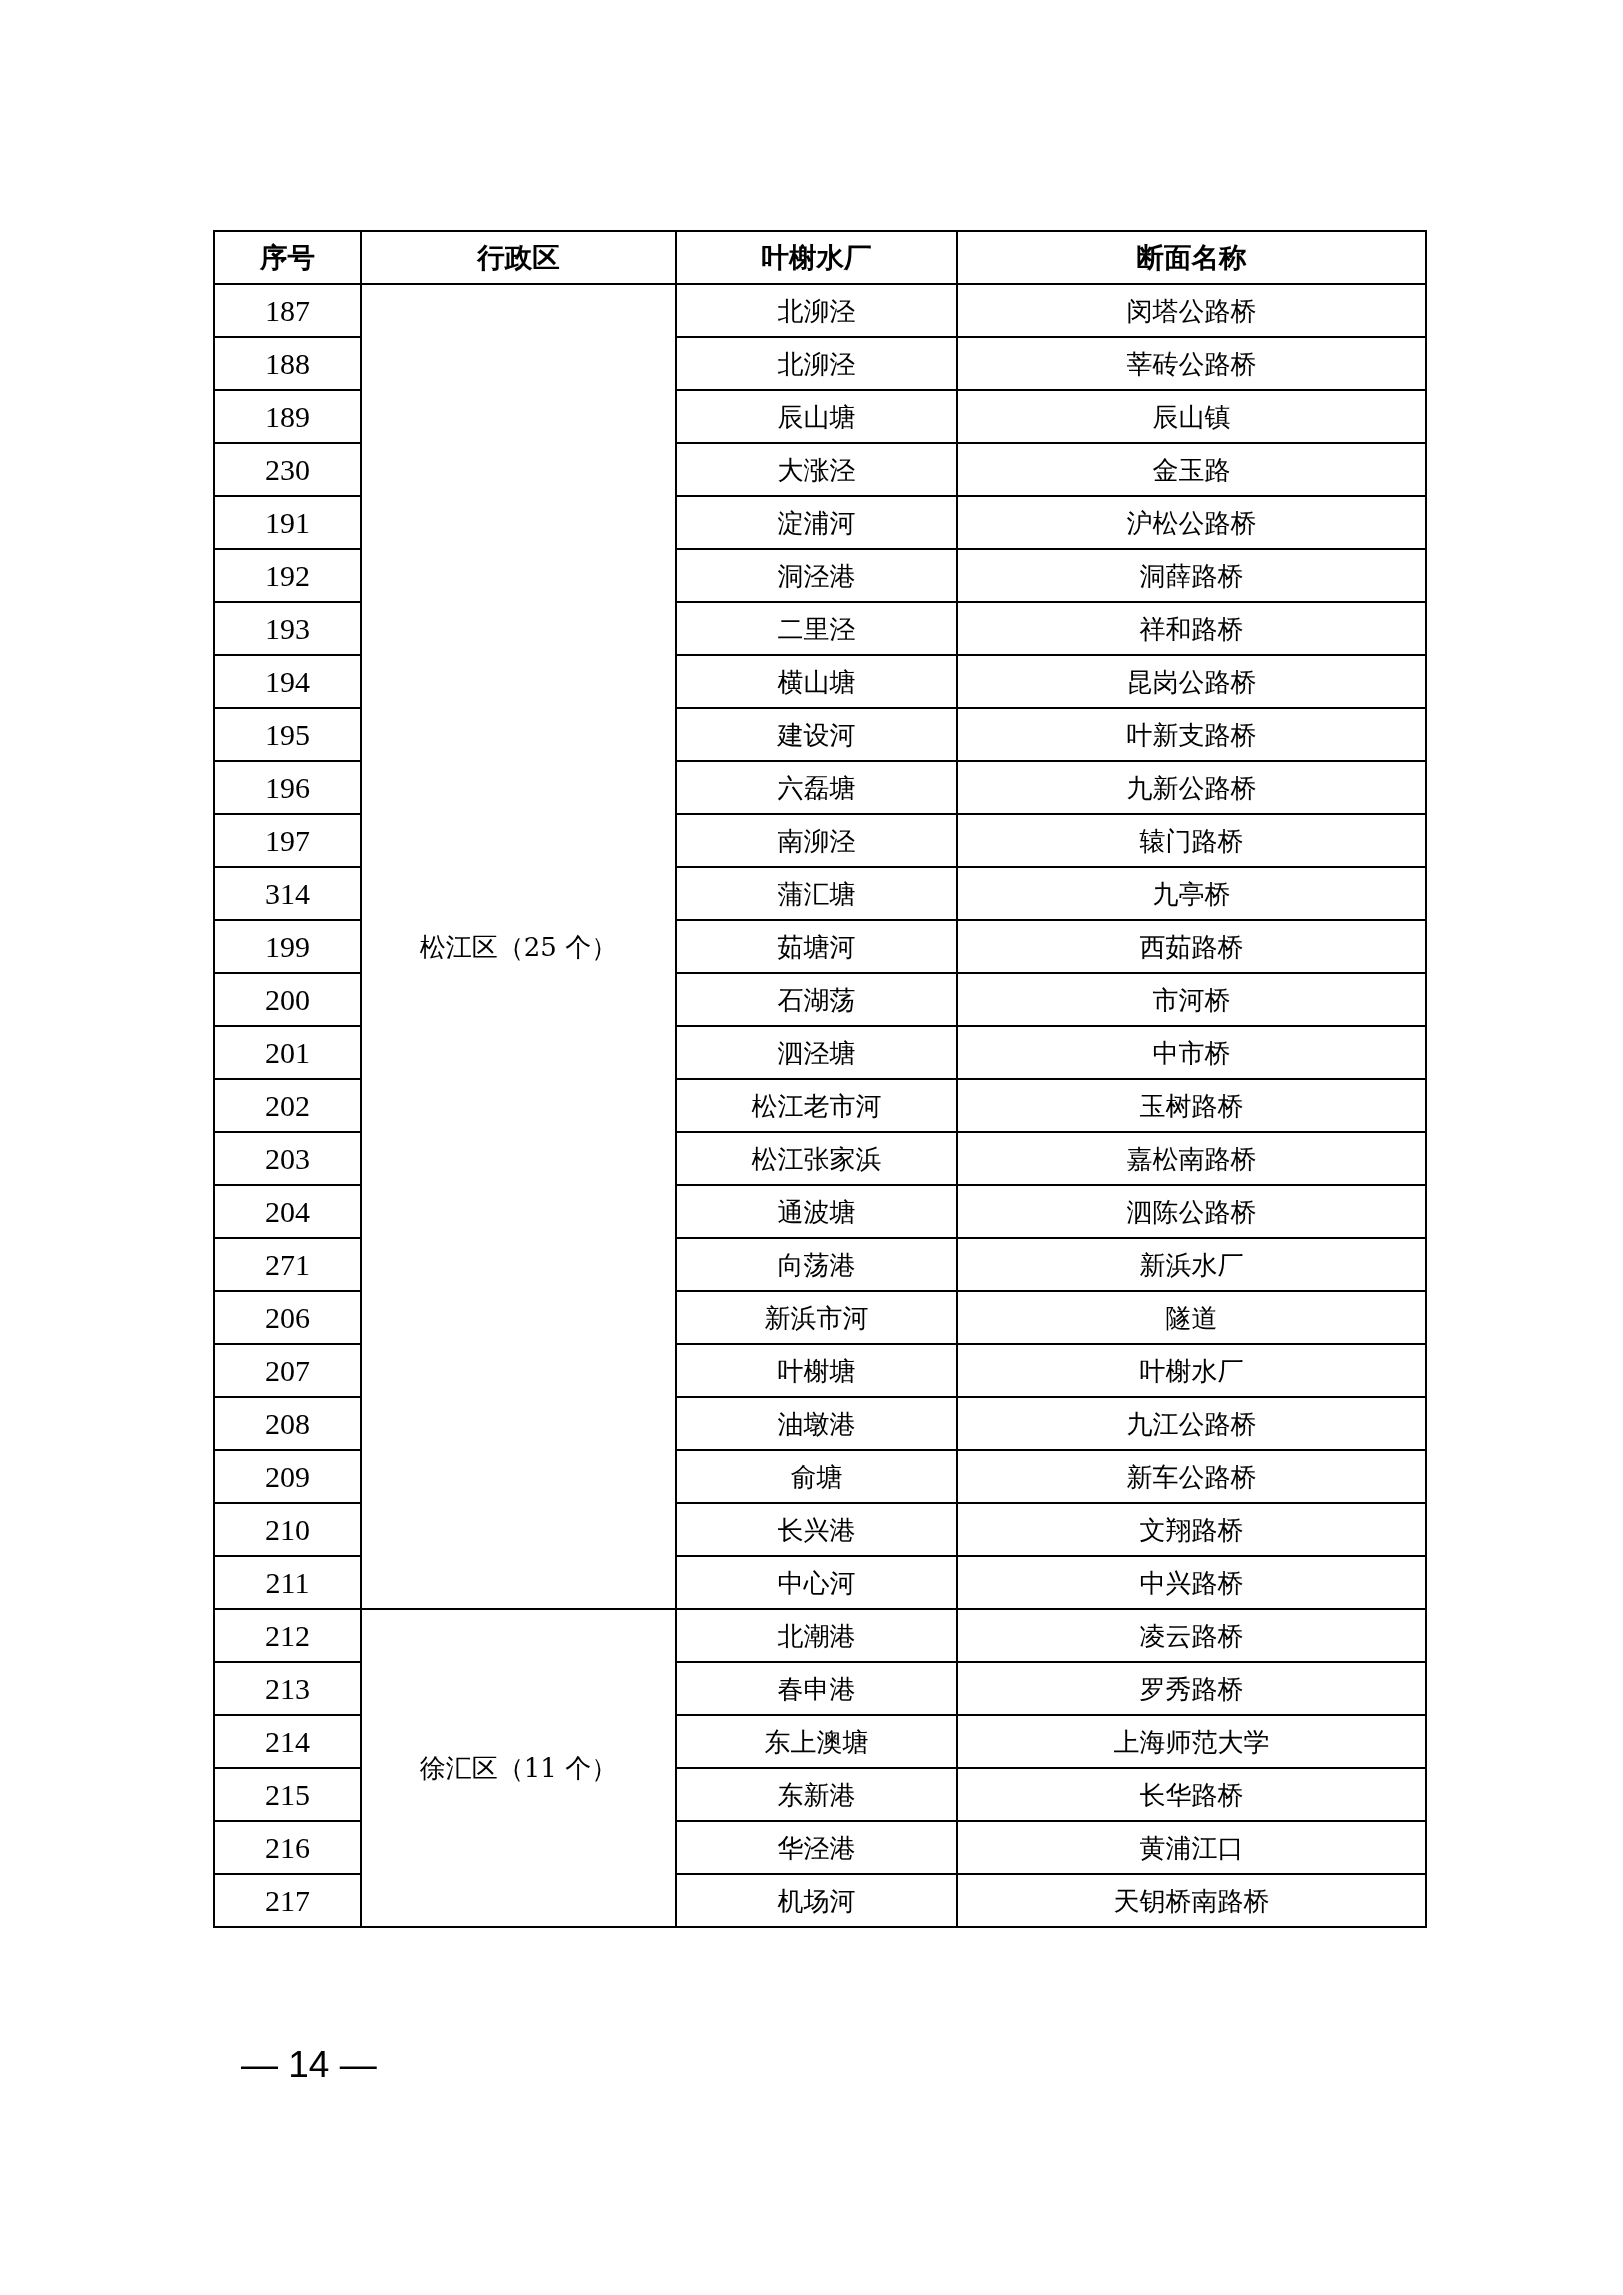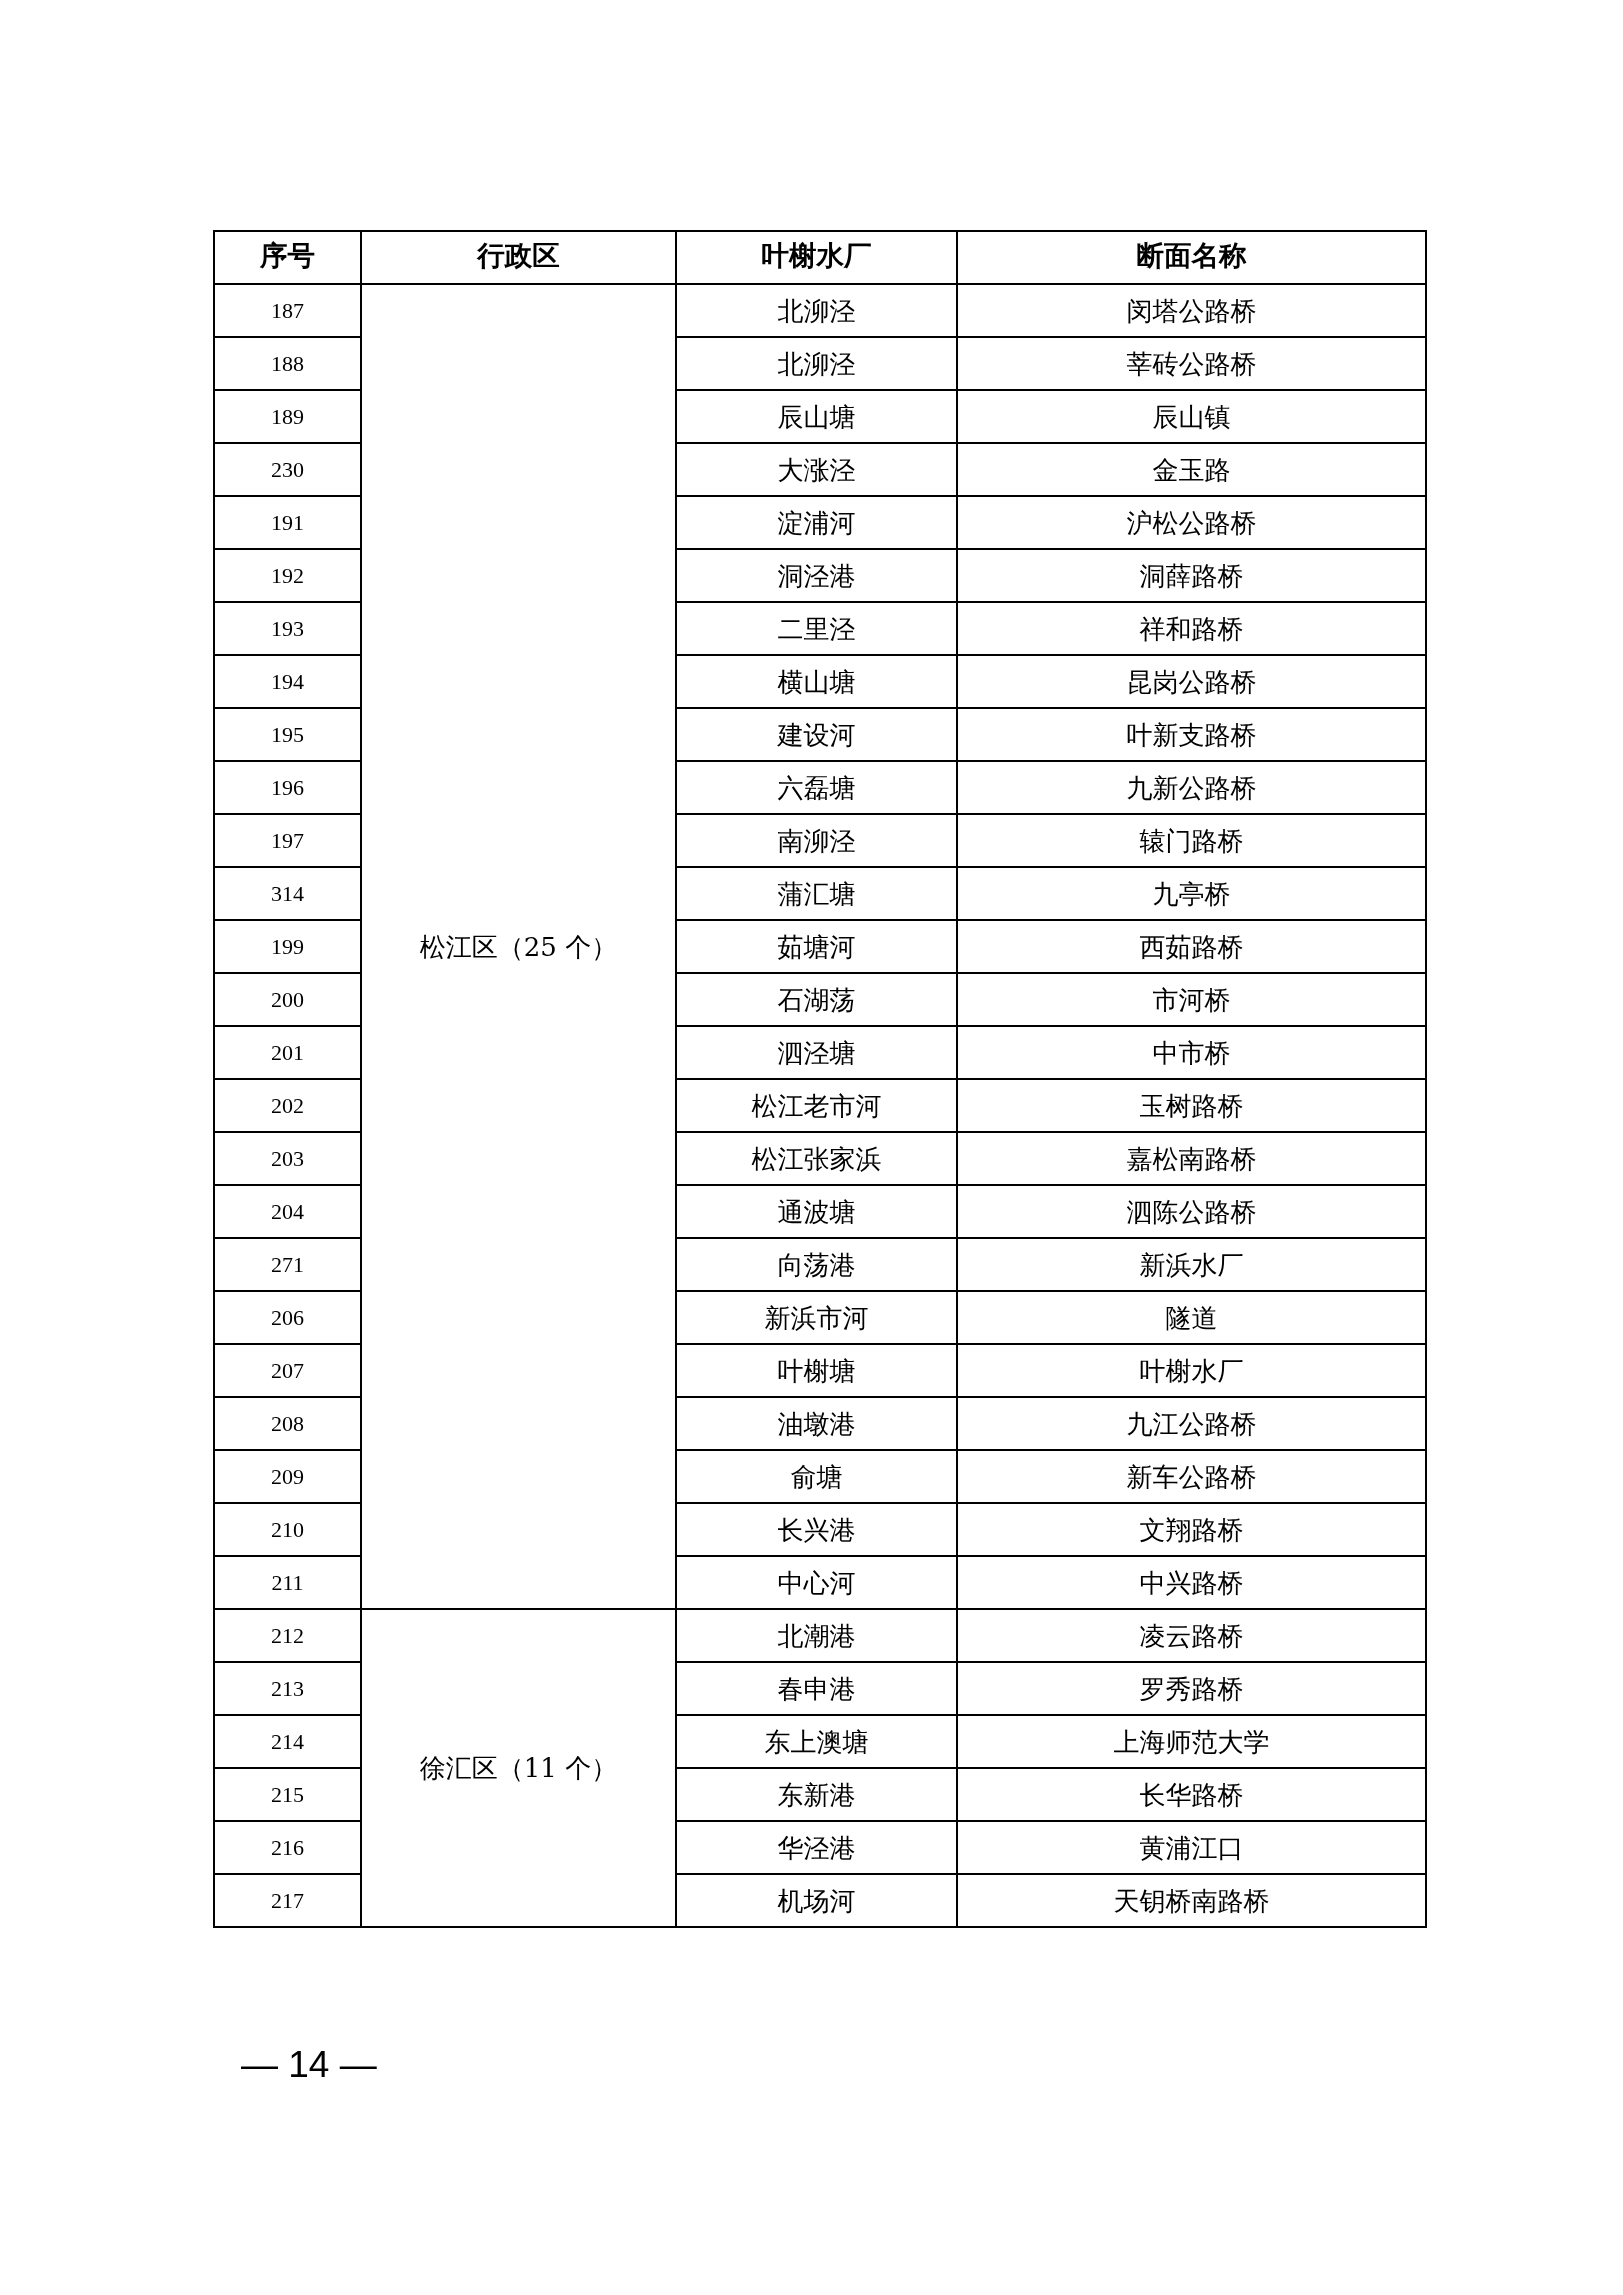--- a/index.html
+++ b/index.html
@@ -2,22 +2,22 @@
 <html style="font-size:10.5px"><head>
 <meta charset="utf-8">
 <style>
   html, body { margin: 0; padding: 0; background: #ffffff; }
   body { width: 1623px; height: 2295px; position: relative; overflow: hidden;
          font-family: "DejaVu Serif", "Liberation Serif", serif; color: #000; }
   .tbl { position: absolute; left: 213px; top: 230px; width: 1212px;
          border-collapse: collapse; table-layout: fixed; }
   .tbl td, .tbl th { border: 2px solid #000; height: 51px; padding: 0;
          text-align: center; vertical-align: middle; font-size: 26px; line-height: 1; font-weight: normal; }
-  .tbl th { font-weight: bold; font-family: Liberation Mono, monospace; font-size: 27.5px; }
-  .tbl td.num { font-family: "Liberation Serif", "DejaVu Serif", serif; font-size: 22px; }
+  .tbl th { font-weight: bold; font-family: Liberation Sans, sans-serif; font-size: 27.5px; }
+  .tbl td.num { font-family: "Liberation Serif", "DejaVu Serif", serif; font-size: 30px; }
   col.c1 { width: 147px; } col.c2 { width: 315px; } col.c3 { width: 281px; } col.c4 { width: 469px; }
   .page-num { position: absolute; left: 241px; top: 2046px; font-size: 37px;
               font-family: Liberation Sans, sans-serif; white-space: pre; line-height: 1; }
 </style>
 </head>
 <body>
 
 <table class="tbl">
   <colgroup>
       <col class="c1">

